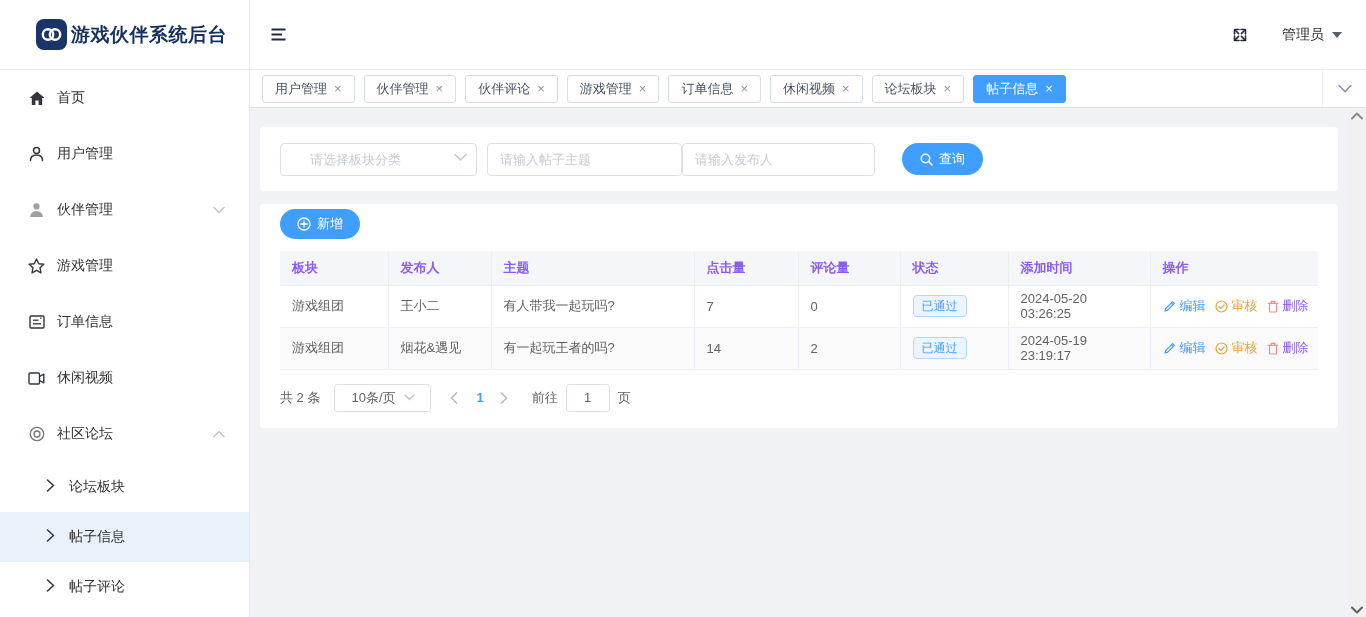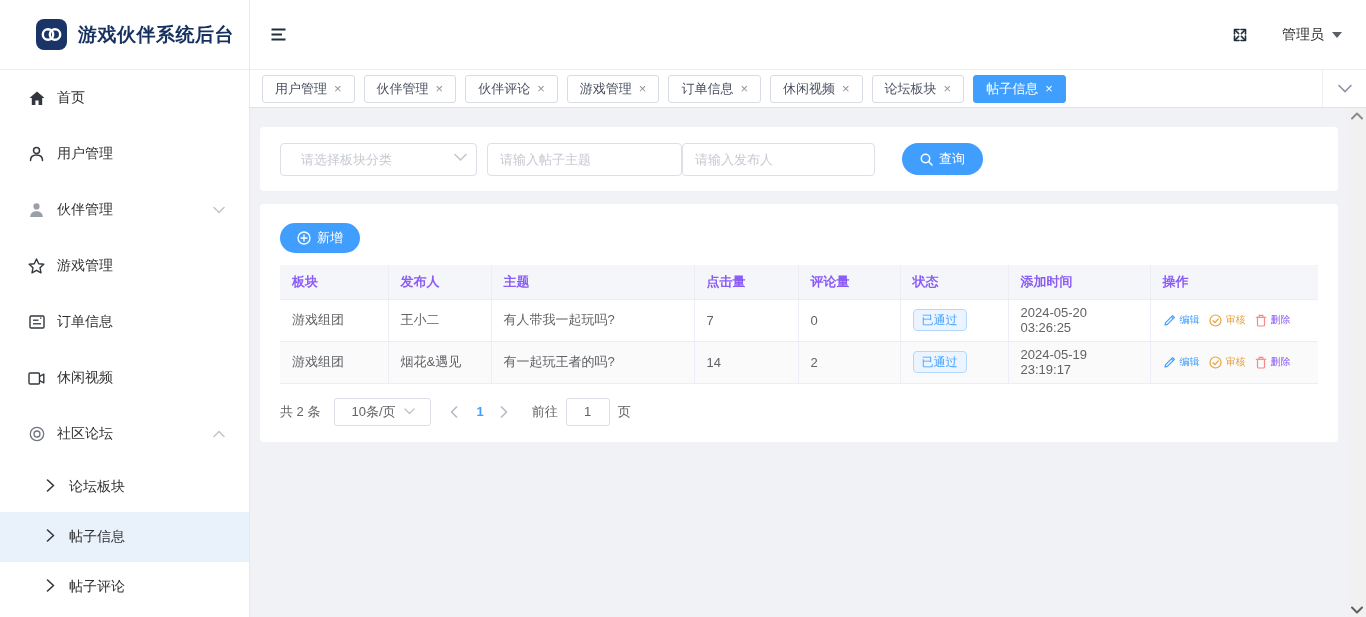--- a/index.html
+++ b/index.html
@@ -2,21 +2,21 @@
 <html><head>
 <meta charset="utf-8">
 <style>
   * { margin:0; padding:0; box-sizing:border-box; }
   html,body { width:1366px; height:617px; overflow:hidden; }
   body { font-family:"Liberation Sans","DejaVu Sans",sans-serif; background:#f0f2f5; color:#303133; }
   .app { display:flex; width:1366px; height:617px; }
 
   
   .sidebar { width:250px; flex-shrink:0; background:#fff; border-right:1px solid #e8e8e8; }
-  .logo-area { height:70px; display:flex; align-items:center; padding-left:36px; gap:11px; border-bottom:1px solid #ededed; }
+  .logo-area { height:70px; display:flex; align-items:center; padding-left:36px; gap:4px; border-bottom:1px solid #ededed; }
   .logo-badge { width:31px; height:31px; background:#1b3467; border-radius:8px; display:flex; align-items:center; justify-content:center; }
   .logo-title { font-size:19px; font-weight:bold; color:#16305f; letter-spacing:.5px; }
   .menu-item { height:56px; display:flex; align-items:center; padding:0 24px 0 28px; gap:12px; font-size:14px; color:#303133; cursor:pointer; }
   .menu-item .mi-label { flex:0 0 auto; }
   .menu-item .mi-caret { margin-left:auto; display:flex; }
   .submenu-item { height:50px; display:flex; align-items:center; padding-left:46px; gap:14px; font-size:14px; color:#303133; cursor:pointer; }
   .submenu-item.active { background:#e9f1fb; }
   .micon { width:17px; display:flex; justify-content:center; }
 
   
@@ -34,41 +34,41 @@
   .tabs-more { margin-left:auto; align-self:stretch; width:44px; display:flex; align-items:center; justify-content:center; border-left:1px solid #f0f0f0; cursor:pointer; background:#fff; }
 
   .content { flex:1; background:#f0f2f5; padding:19px 28px 0 10px; overflow:hidden; }
 
   
   .panel { background:#fff; border-radius:4px; }
   .search-panel { height:64px; display:flex; align-items:center; padding:0 20px; }
   .field { height:33px; border:1px solid #dcdfe6; border-radius:4px; background:#fff; font-size:13px; color:#606266; }
   .field::placeholder { color:#c6cad1; }
   .select-wrap { position:relative; width:197px; margin-right:10px; }
-  .select-wrap input { width:100%; height:33px; padding:0 30px 0 20px; border:1px solid #dcdfe6; border-radius:4px; font-size:13px; }
+  .select-wrap input { width:100%; height:33px; padding:0 30px 0 29px; border:1px solid #dcdfe6; border-radius:4px; font-size:13px; }
   .select-wrap input::placeholder { color:#c6cad1; }
   .select-caret { position:absolute; right:10px; top:10px; pointer-events:none; display:flex; }
   .inp { padding:0 12px; }
   .inp-publisher { width:193px; margin-right:14px; }
   .inp-topic { width:195px; }
   .btn-primary { display:inline-flex; align-items:center; gap:6px; background:#409eff; color:#fff; border:none; border-radius:16px; font-size:13px; cursor:pointer; font-family:Liberation Sans, sans-serif; }
   .btn-search { height:32px; padding:0 18px; margin-left:13px; }
 
   
-  .table-panel { margin-top:13px; padding:19px 20px 16px; }
+  .table-panel { margin-top:13px; padding:5px 20px 16px; }
   .btn-add { height:30px; padding:0 17px; border-radius:15px; }
   table { width:1038px; table-layout:fixed; border-collapse:collapse; margin-top:12px; }
   th { background:#f4f6fa; font-size:13px; font-weight:bold; color:#8b5cf6; text-align:left; height:34px; padding:0 12px; border-bottom:1px solid #ebeef5; border-right:1px solid #ebeef5; }
   th:last-child { border-right:none; }
   td { height:42px; font-size:13px; color:#606266; padding:0 12px; border-bottom:1px solid #ebeef5; border-right:1px solid #ebeef5; background:#fff; }
   td:last-child { border-right:none; }
   tr.striped td { background:#fafafa; }
   .tag-pass { display:inline-block; padding:3px 8px; font-size:12px; color:#409eff; background:#ecf5ff; border:1px solid #b3d8ff; border-radius:4px; line-height:1.2; }
   .actions { display:flex; align-items:center; gap:9px; }
-  .act { display:inline-flex; align-items:center; gap:4px; font-size:10px; cursor:pointer; white-space:nowrap; }
+  .act { display:inline-flex; align-items:center; gap:4px; font-size:13px; cursor:pointer; white-space:nowrap; }
   .act-edit { color:#409eff; }
   .act-audit { color:#e6a23c; }
   .act-delete { color:#8b5cf6; }
 
   
   .pagination { display:flex; align-items:center; margin-top:14px; font-size:13px; color:#606266; }
   .pg-total { margin-right:14px; }
   .pg-size { position:relative; width:97px; height:28px; border:1px solid #dcdfe6; border-radius:3px; display:flex; align-items:center; justify-content:center; gap:8px; cursor:pointer; background:#fff; }
   .pg-arrow { margin-left:19px; display:flex; cursor:pointer; }
   .pg-arrow.next { margin-left:16px; }

